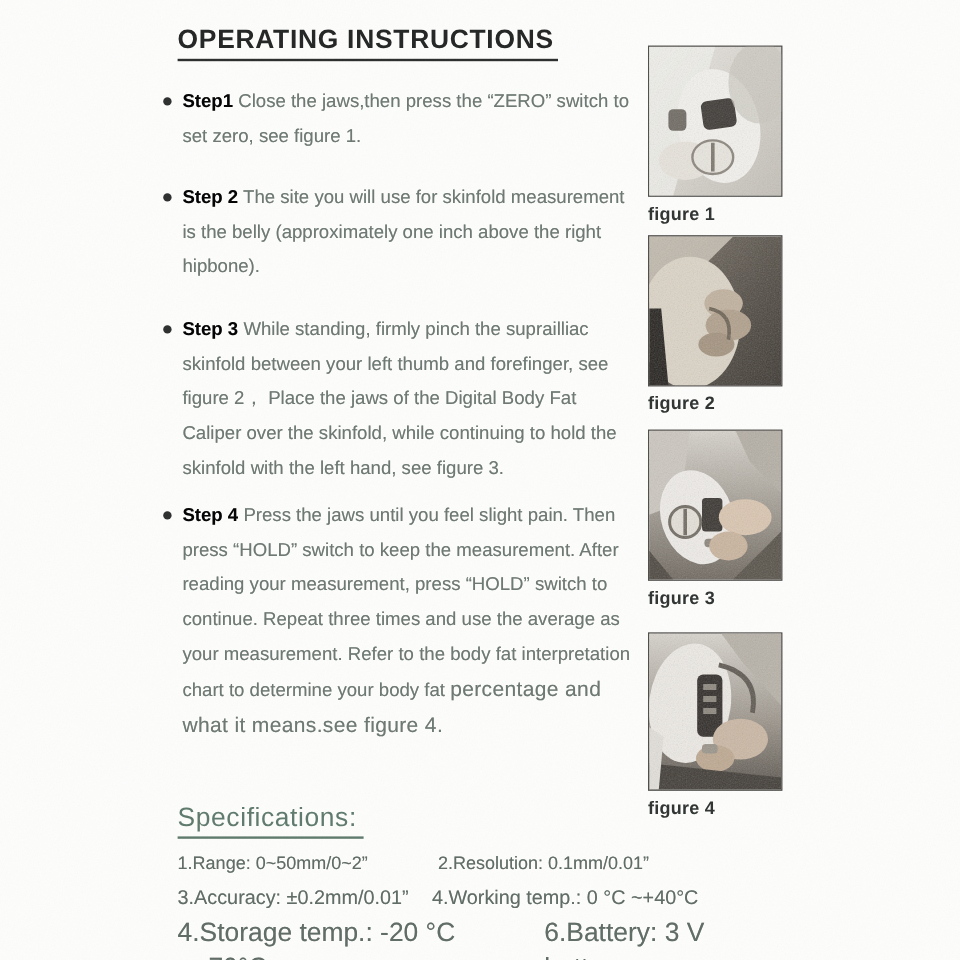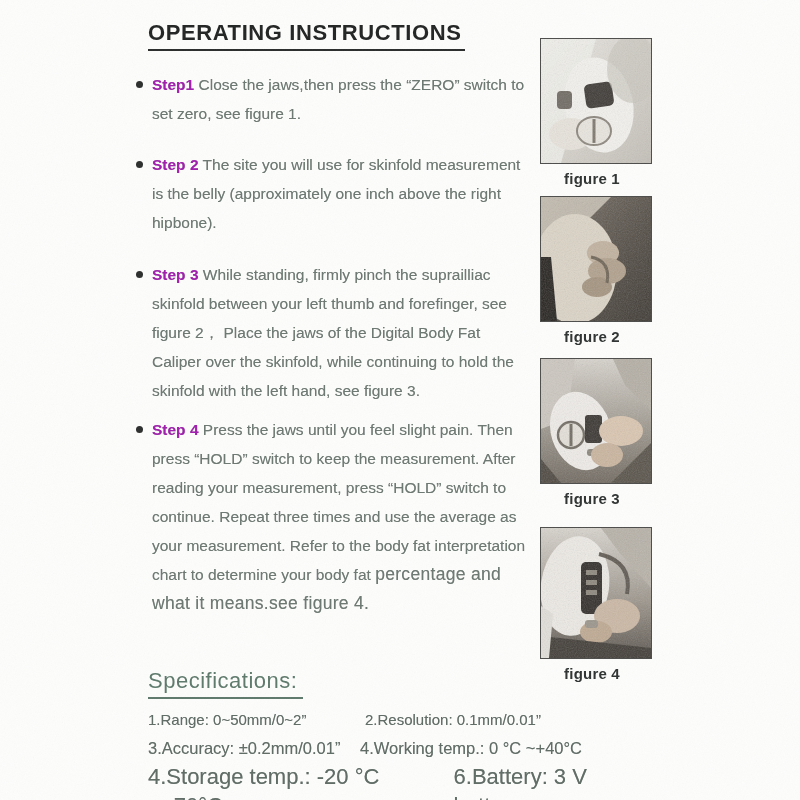--- a/index.html
+++ b/index.html
@@ -23,25 +23,25 @@
   
   .step{
     position:absolute;left:152px;width:378px;
     font-size:15.5px;line-height:29px;color:#6d7872;
     text-shadow:0 0 .4px rgba(109,120,114,.55);
   }
   .step .bullet{
     position:absolute;left:-16px;top:11px;width:7px;height:7px;border-radius:50%;
     background:#2c2e2d;
   }
-  .step .label{font-weight:bold;color:#a21caf;}
+  .step .label{font-weight:bold;color:#000000;}
   .step .big{font-size:17.5px;letter-spacing:.3px;}
 
   
-  .figure{position:absolute;left:540px;width:104px;text-align:center;}
+  .figure{position:absolute;left:540px;width:104px;text-align:left;}
   .figure .photo{
     display:block;width:110px;border:1.5px solid #4d4d4b;background:#cfccc6;
   }
   .figure .caption{
     display:block;margin-top:6px;
     font-size:15px;font-weight:bold;color:#2e3331;letter-spacing:.2px;
   }
 
   
   .specs-title{

